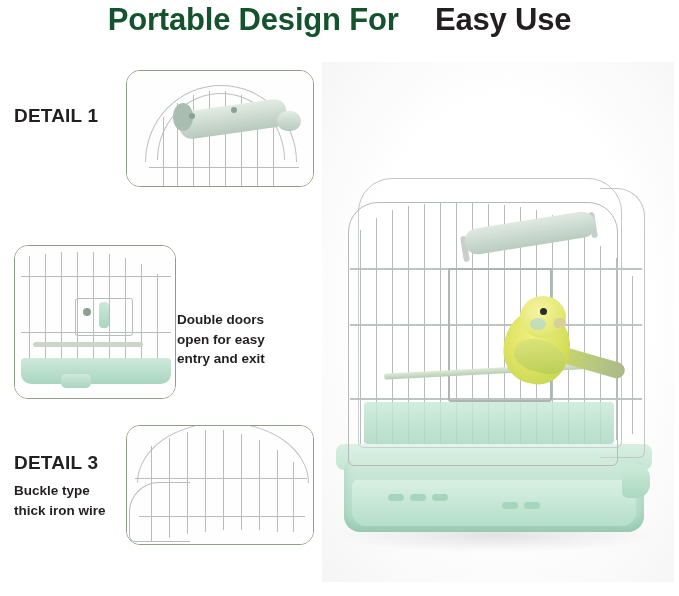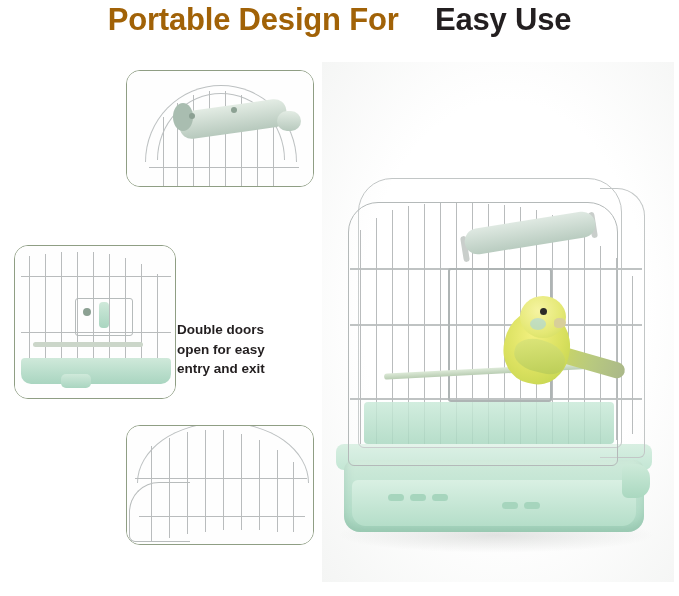--- a/index.html
+++ b/index.html
@@ -26,21 +26,21 @@
     position: absolute;
     left: 0;
     top: 2px;
     width: 679px;
     text-align: center;
     font-size: 31px;
     font-weight: bold;
     letter-spacing: -0.2px;
     white-space: nowrap;
   }
-  .headline .part-green { color: #a16207; }
+  .headline .part-green { color: #14532d; }
   .headline .part-dark { color: #231f20; margin-left: 28px; }
 
   
   .detail-title {
     position: absolute;
     font-size: 19px;
     font-weight: bold;
     color: #231f20;
     letter-spacing: 0.2px;
     white-space: nowrap;
@@ -50,21 +50,21 @@
     font-size: 13.5px;
     font-weight: bold;
     color: #231f20;
     line-height: 1.45;
     white-space: pre-line;
   }
 
   #detail1-title { left: 14px;  top: 105px; }
   #detail1-body  { left: 14px;  top: 131px; }
   #detail2-title { left: 177px; top: 283px; }
-  #detail2-body  { left: 177px; top: 320px; }
+  #detail2-body  { left: 177px; top: 310px; }
   #detail3-title { left: 14px;  top: 452px; }
   #detail3-body  { left: 14px;  top: 481px; }
 
   
   .callout {
     position: absolute;
     border: 1.6px solid #8f9e84;
     border-radius: 14px;
     background: #fdfdfd;
     overflow: hidden;
@@ -344,20 +344,21 @@
 </head>
 <body>
 
 <div id="root">
 
   <div class="headline">
     <span class="part-green">Portable Design For</span>
     <span class="part-dark">Easy Use</span>
   </div>
 
+  <div class="detail-title" id="detail1-title">DETAIL 1</div>
 
   <div class="callout" id="callout-1">
     <div class="inner">
 
       <div class="arc-wire" style="left:18px; top:14px; width:150px; height:76px;"></div>
       <div class="arc-wire" style="left:30px; top:22px; width:126px; height:66px;"></div>
       <div class="wire-v" style="left:36px; top:46px; height:70px;"></div>
       <div class="wire-v" style="left:50px; top:32px; height:84px;"></div>
       <div class="wire-v" style="left:66px; top:24px; height:92px;"></div>
       <div class="wire-v" style="left:82px; top:20px; height:96px;"></div>
@@ -397,20 +398,23 @@
       <div class="green-part" style="left:84px; top:56px; width:10px; height:26px;"></div>
       <div class="dot" style="left:68px; top:62px; width:8px; height:8px;"></div>
 
       <div class="green-part" style="left:6px; top:112px; width:150px; height:26px; border-radius:4px 4px 10px 10px;"></div>
       <div class="green-part" style="left:46px; top:128px; width:30px; height:14px; border-radius:5px;"></div>
 
       <div style="position:absolute; left:18px; top:96px; width:110px; height:5px; background:#cbd6c9; border-radius:3px;"></div>
     </div>
   </div>
 
+  <div class="detail-title" id="detail3-title">DETAIL 3</div>
+  <div class="detail-body" id="detail3-body">Buckle type
+thick iron wire</div>
 
   <div class="callout" id="callout-3">
     <div class="inner">
       <div class="arc-wire" style="left:10px; top:-4px; width:170px; height:60px;"></div>
       <div class="wire-v" style="left:24px; top:20px; height:96px;"></div>
       <div class="wire-v" style="left:42px; top:12px; height:100px;"></div>
       <div class="wire-v" style="left:60px; top:6px; height:102px;"></div>
       <div class="wire-v" style="left:78px; top:4px; height:102px;"></div>
       <div class="wire-v" style="left:96px; top:4px; height:100px;"></div>
       <div class="wire-v" style="left:114px; top:8px; height:96px;"></div>

